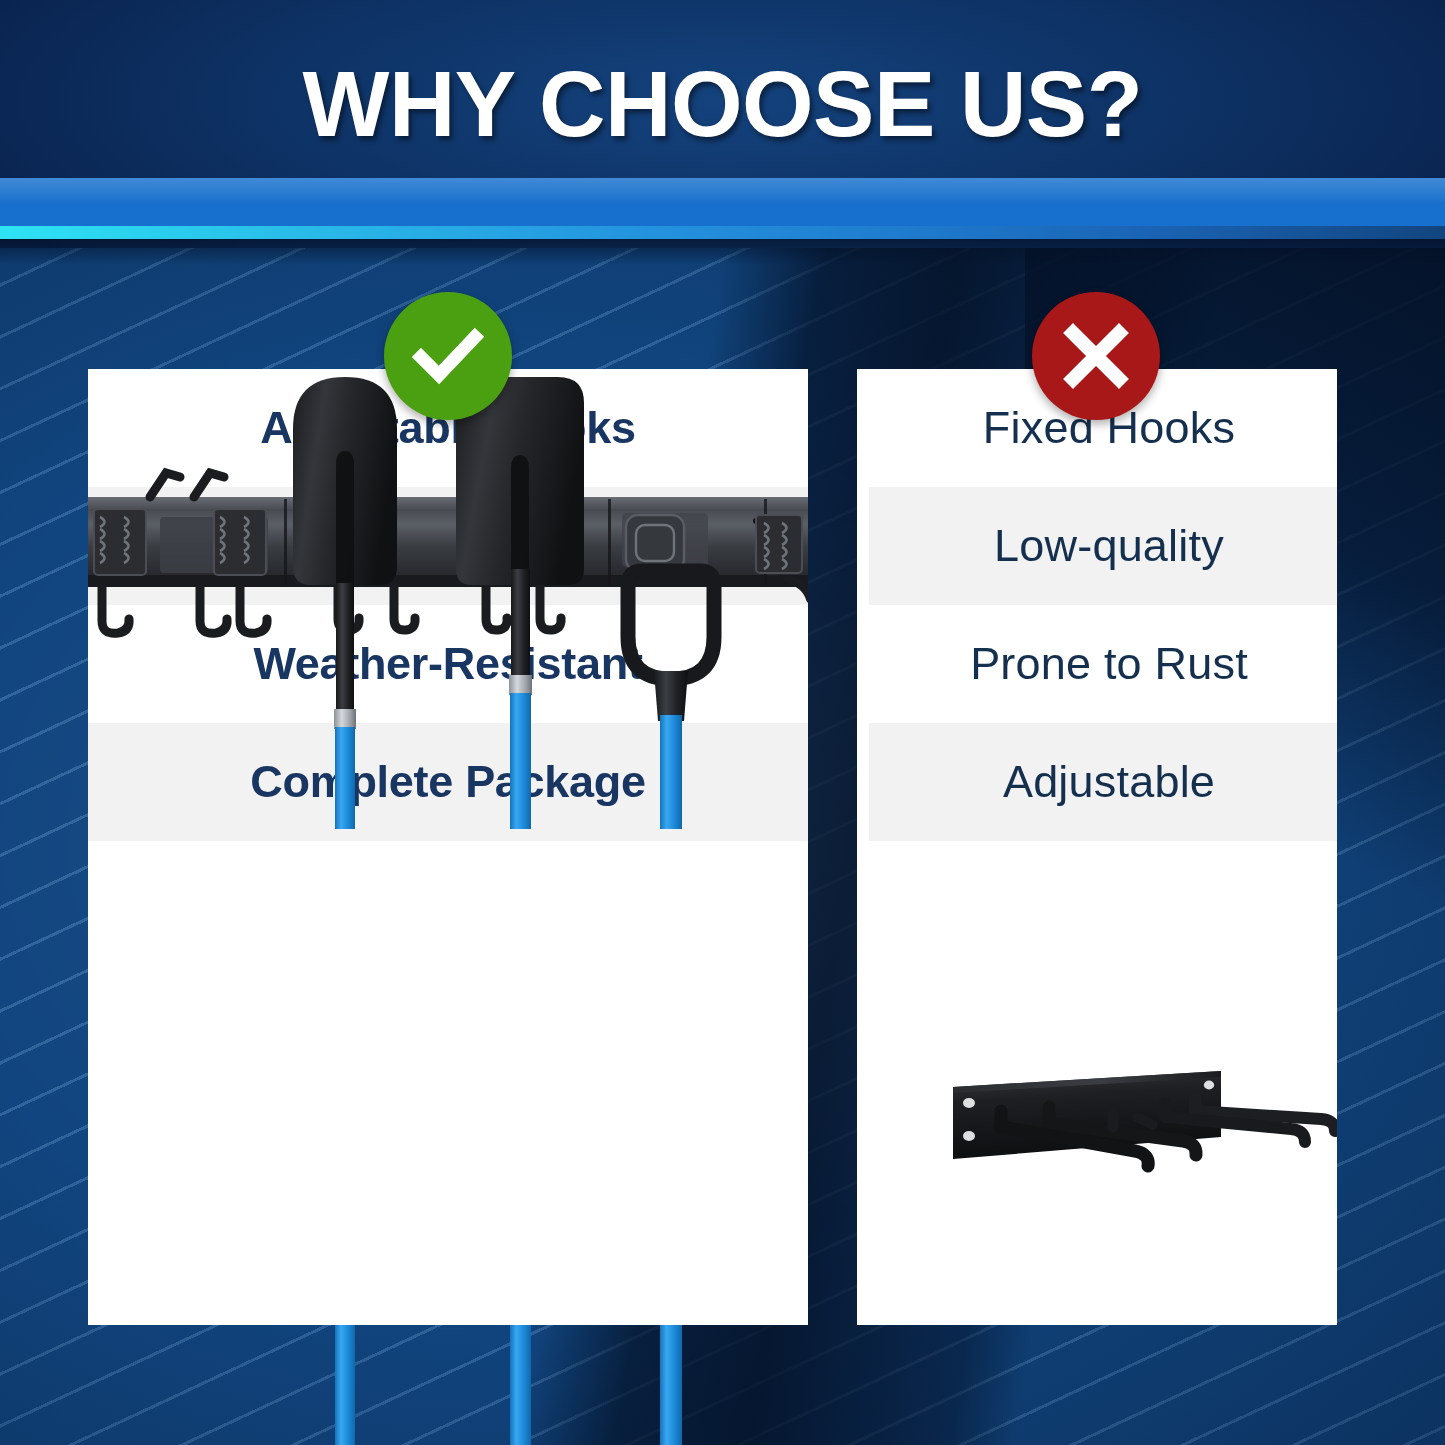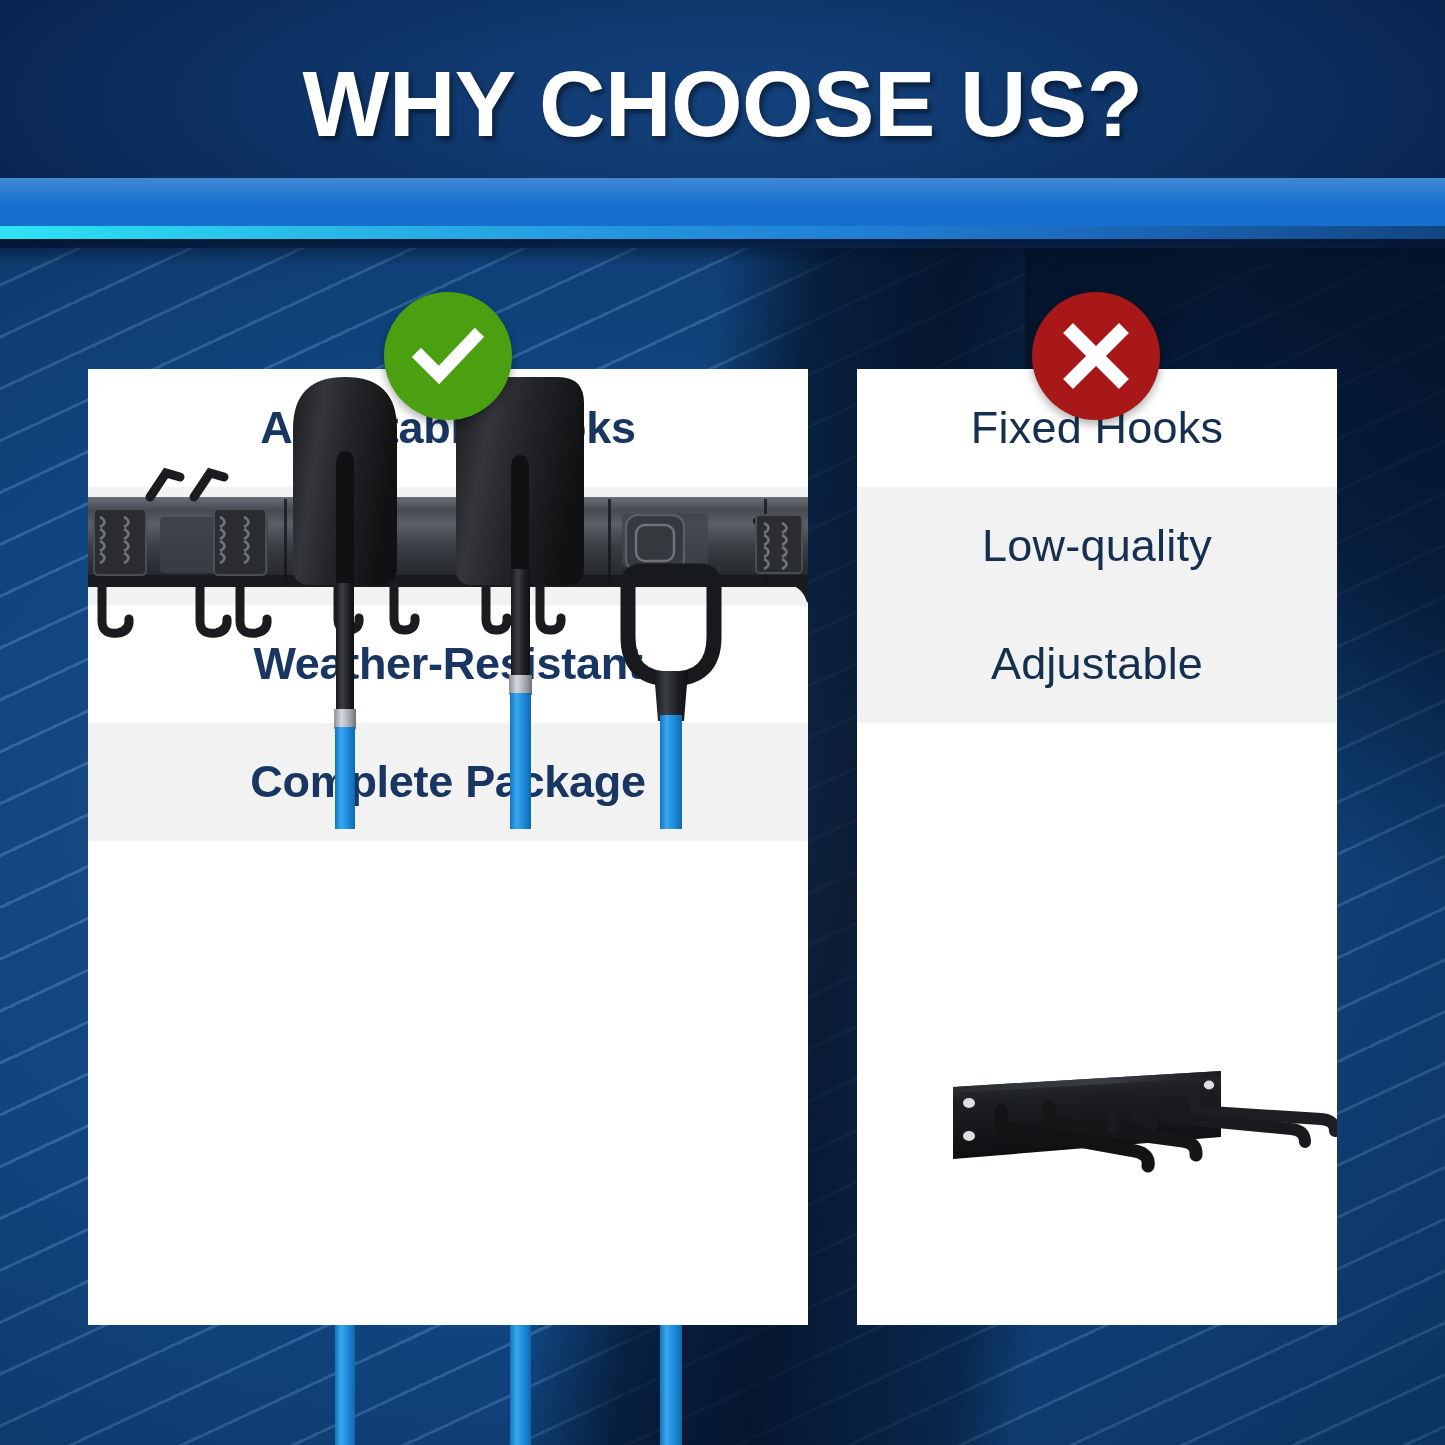--- a/index.html
+++ b/index.html
@@ -102,21 +102,21 @@
   }
   .card-left  { left:88px;  top:369px; width:720px; height:956px; }
   .card-right { left:857px; top:369px; width:480px; height:956px; }
 
   .rows { position:absolute; left:0; top:0; width:100%; }
   .row {
     display:flex; align-items:center; justify-content:center;
     width:100%;
   }
   .card-left  .row { height:118px; }
-  .card-right .row { height:118px; }
+  .card-right .row { height:118px;margin-left:12px; }
   .row.alt { background:#f2f2f2;align-items:center; }
   .row.plain { background:#ffffff; }
 
   .row-text-pro {
     color:#183661;
     font-weight:700;
     font-size:45px;
     letter-spacing:-0.3px;
     white-space:nowrap;
   }
@@ -323,20 +323,23 @@
   </svg>
 
   <div class="card card-right">
     <div class="rows">
       <div class="row plain">
         <span class="row-text-con">Fixed Hooks</span>
       </div>
       <div class="row alt">
         <span class="row-text-con">Low-quality</span>
       </div>
+      <div class="row plain">
+        <span class="row-text-con">Prone to Rust</span>
+      </div>
       <div class="row alt">
         <span class="row-text-con">Adjustable</span>
       </div>
     </div>
 
     <svg width="460" height="200" viewBox="0 0 460 200" style="position:absolute;left:34px;top:672px;">
       <defs>
         <linearGradient id="plateG" x1="0" y1="0" x2="0.2" y2="1">
           <stop offset="0%" stop-color="#35383d"></stop>
           <stop offset="35%" stop-color="#1d1f22"></stop>

